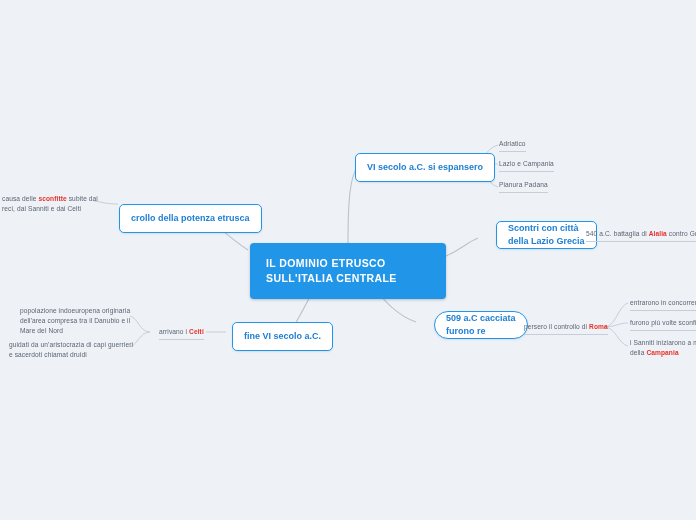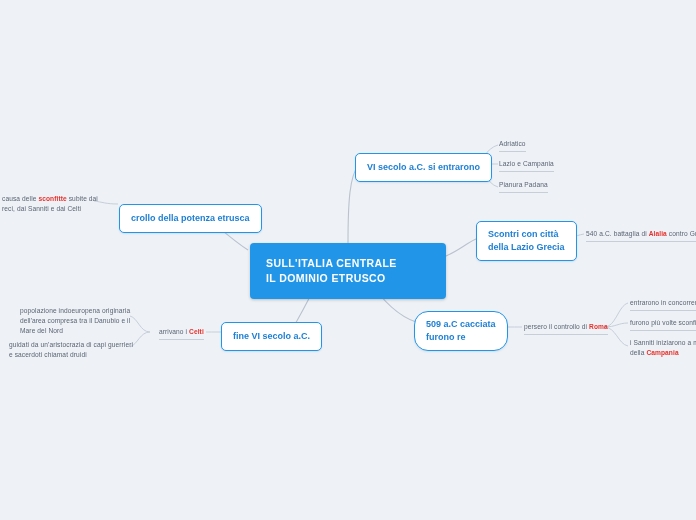--- a/index.html
+++ b/index.html
@@ -42,21 +42,21 @@
     background: #ffffff;
     border: 1.4px solid #2196e8;
     border-radius: 5px;
     color: #1d7fd4;
     font-weight: bold;
     font-size: 9px;
     line-height: 1.45;
     padding: 7px 11px;
     box-shadow: 0 1px 2px rgba(30,90,150,0.13);
   }
-  .boxed.two-line { padding: 6px 11px; }
+  .boxed.two-line { padding: 0 11px; margin-left: 20px; }
 
   .plain {
     color: #5b6472;
     font-size: 6.6px;
     line-height: 1.55;
     font-weight: normal;
     letter-spacing: 0.1px;
   }
   .plain .hl { color: #e8302a; font-weight: bold; }
 
@@ -105,26 +105,26 @@
       <path d="M118,204 C106,204 102,202 94,201"></path>
 
       <path d="M226,332 C218,332 214,332 206,332"></path>
 
       <path d="M150,332 C140,332 138,318 130,316"></path>
       <path d="M150,332 C140,332 138,344 130,347"></path>
     </g>
   </svg>
 
   <div class="node central" style="left:250px; top:243px; width:196px;">
+    <div>IL DOMINIO ETRUSCO</div>
     <div>SULL'ITALIA CENTRALE</div>
-    <div>IL DOMINIO ETRUSCO</div>
   </div>
 
   <div class="node boxed" style="left:355px; top:153px;">
-    <span>VI secolo a.C. si entrarono</span>
+    <span>VI secolo a.C. si espansero</span>
   </div>
 
   <div class="node plain leaf-underline" style="left:499px; top:139px;">
     <span>Adriatico</span>
   </div>
   <div class="node plain leaf-underline" style="left:499px; top:159px;">
     <span>Lazio e Campania</span>
   </div>
   <div class="node plain leaf-underline" style="left:499px; top:180px;">
     <span>Pianura Padana</span>
@@ -161,21 +161,21 @@
 
   <div class="node boxed" style="left:119px; top:193px;margin-top:11px;">
     <span>crollo della potenza etrusca</span>
   </div>
 
   <div class="node plain" style="left:2px; top:194px;">
     <div><span> causa delle </span><span class="hl">sconfitte</span><span> subite dai</span></div>
     <div>reci, dai Sanniti e dai Celti</div>
   </div>
 
-  <div class="node boxed" style="left:221px; top:322px;">
+  <div class="node boxed" style="left:232px; top:322px;">
     <span>fine VI secolo a.C.</span>
   </div>
 
   <div class="node plain leaf-underline" style="left:159px; top:327px;">
     <span>arrivano i </span><span class="hl">Celti</span>
   </div>
 
   <div class="node plain" style="left:20px; top:306px;">
     <div>popolazione indoeuropena originaria</div>
     <div>dell'area compresa tra il Danubio e il</div>

